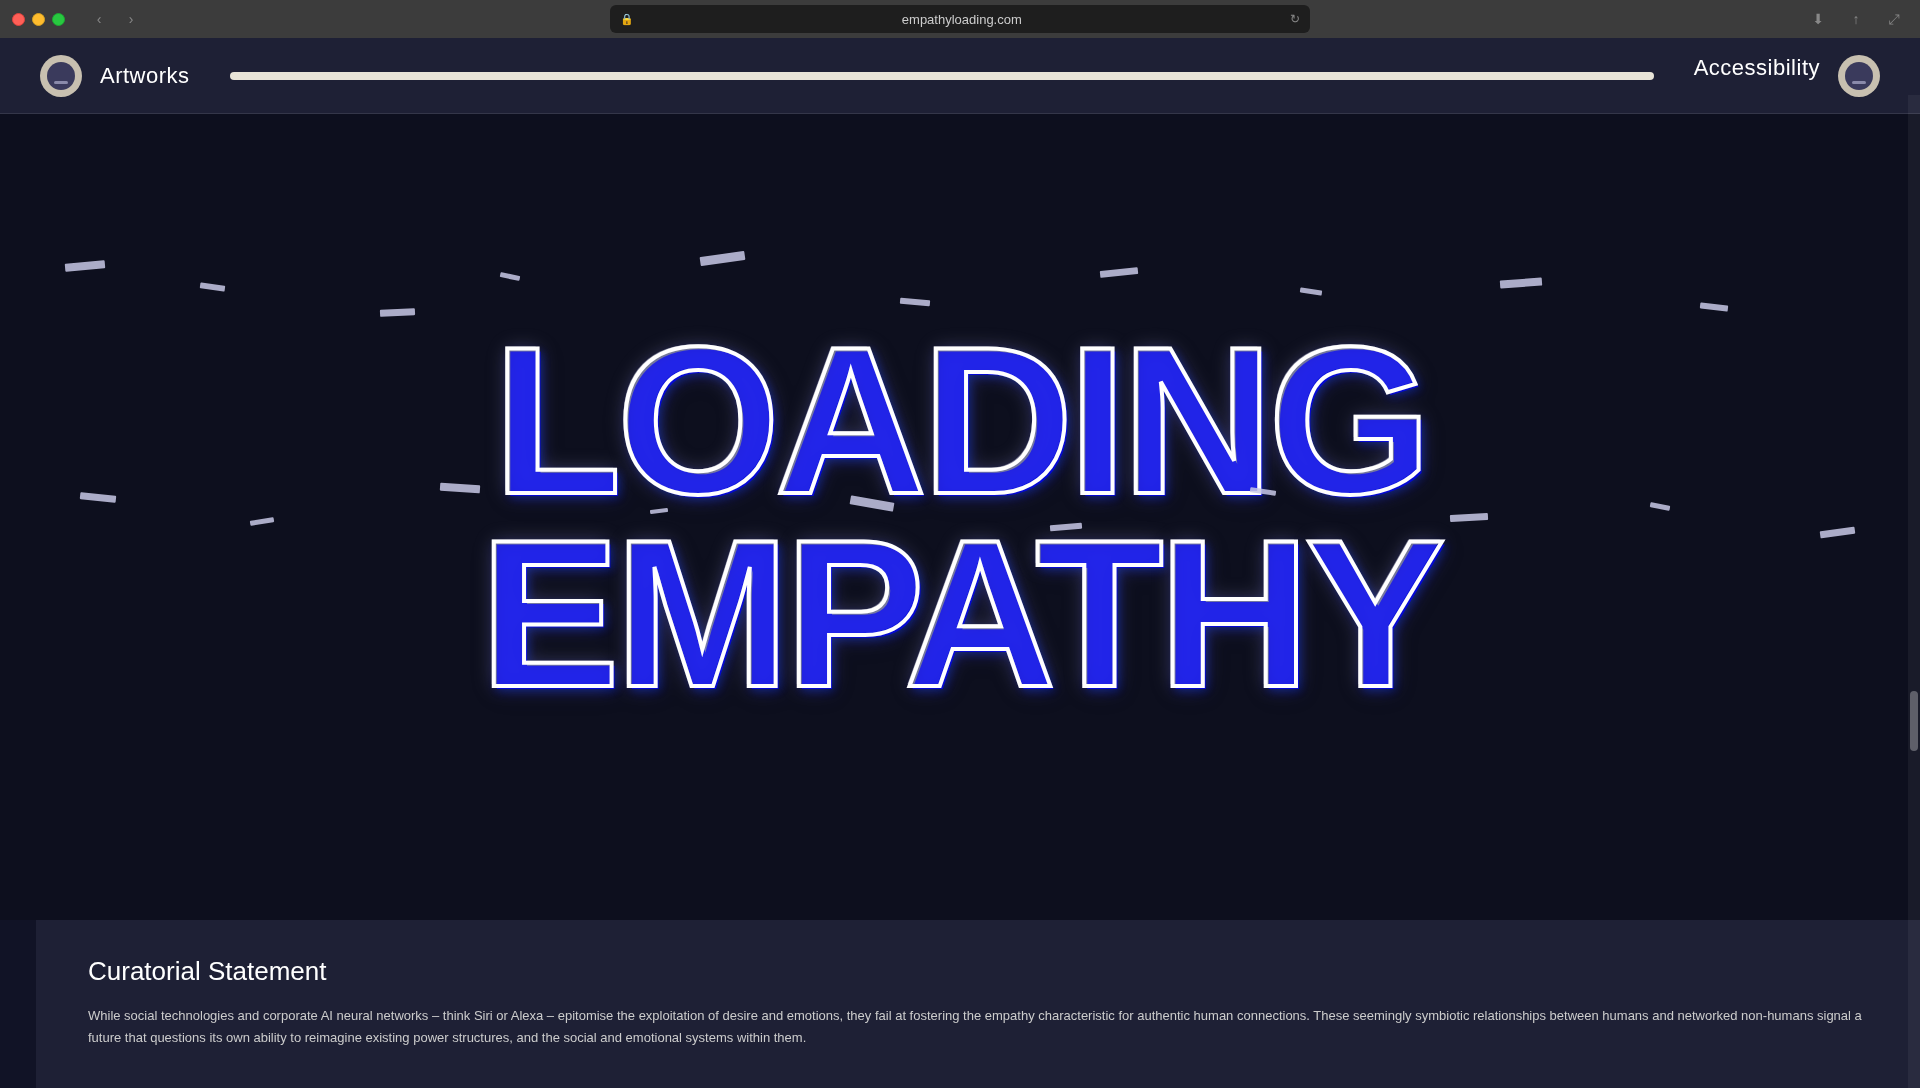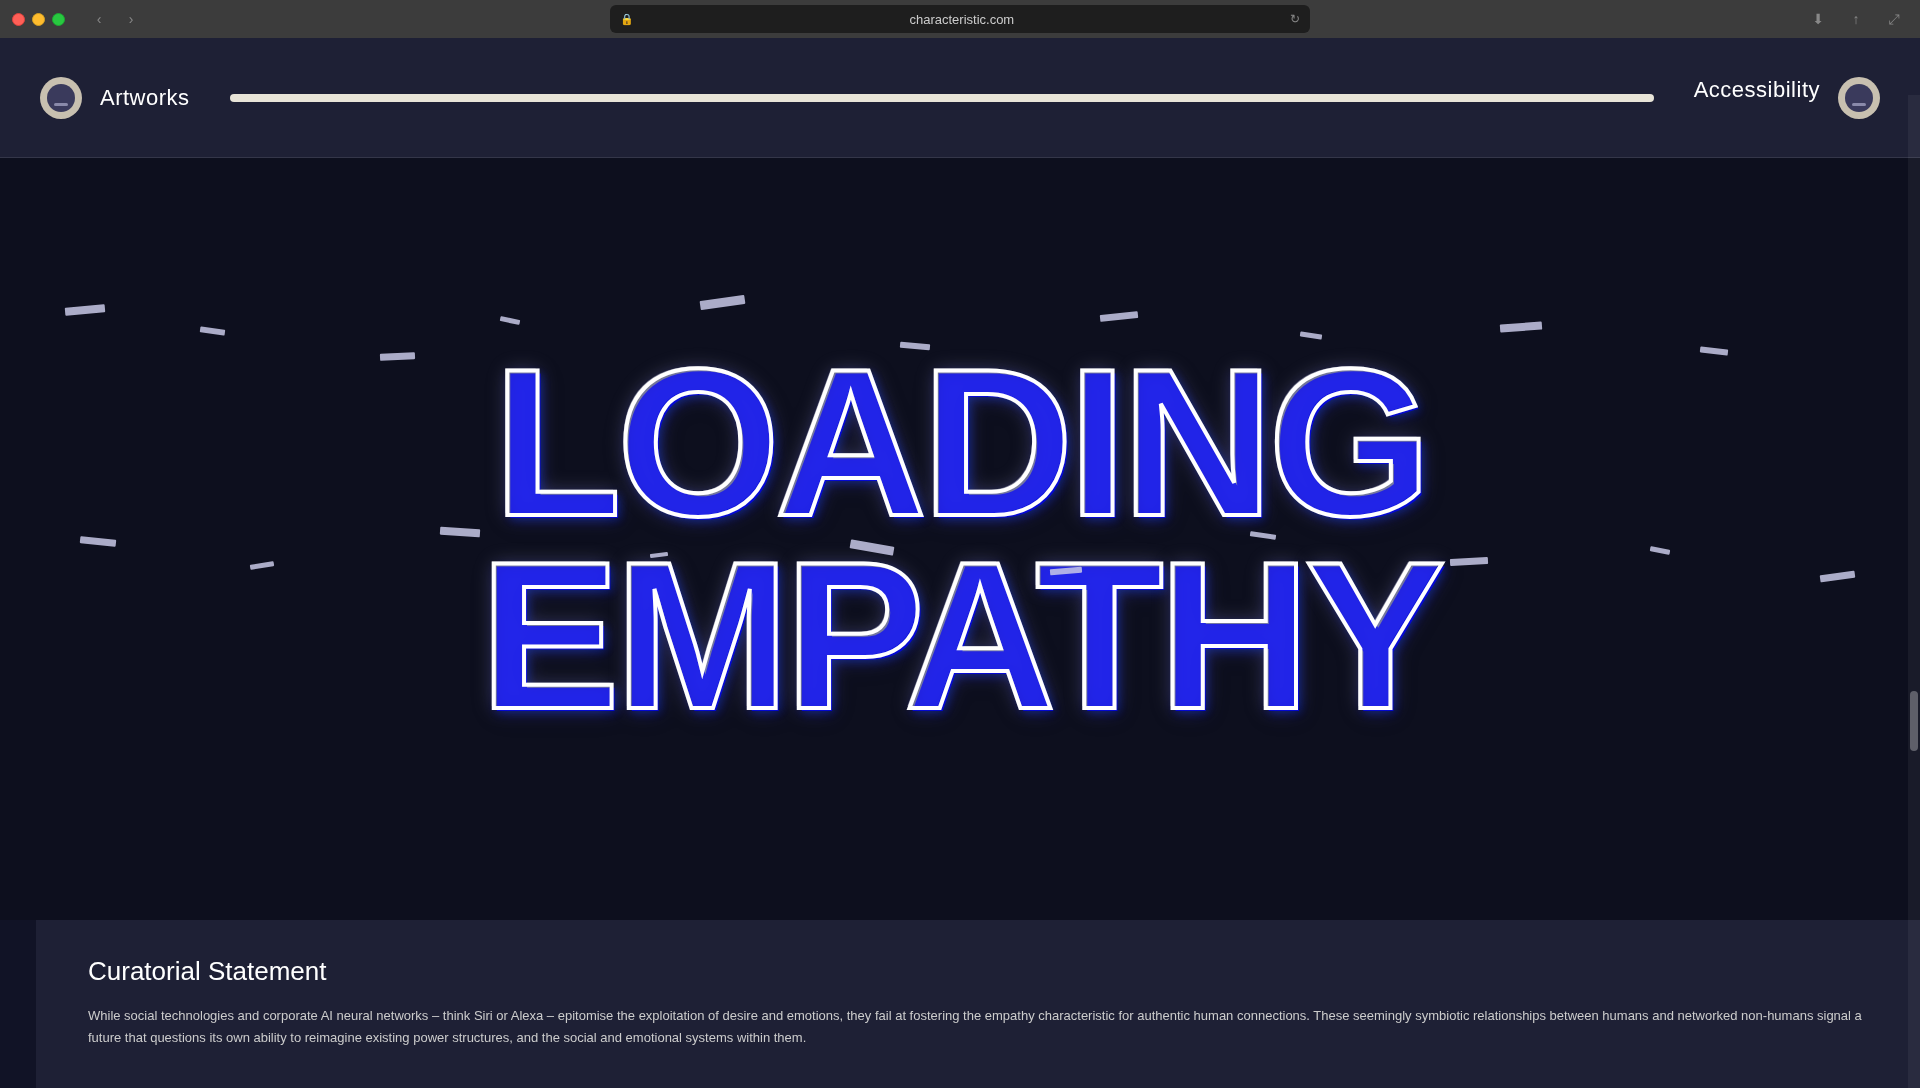--- a/index.html
+++ b/index.html
@@ -130,21 +130,21 @@
     .website {
       flex: 1;
       display: flex;
       flex-direction: column;
       overflow: hidden;
     }
 
     
     .site-nav {
       background: #1e2035;
-      height: 120px;
+      height: 76px;
       display: flex;
       align-items: center;
       padding: 0 40px;
       position: relative;
       border-bottom: 1px solid rgba(255,255,255,0.1);
       flex-shrink: 0;
     }
 
     .nav-logo {
       width: 42px;
@@ -366,21 +366,21 @@
       <div class="traffic-light minimize"></div>
       <div class="traffic-light maximize"></div>
     </div>
     <div class="browser-nav">
       <button class="nav-btn">‹</button>
       <button class="nav-btn">›</button>
     </div>
     <div class="address-bar-container">
       <div class="address-bar">
         <span class="lock-icon">🔒</span>
-        <span class="url-text">characteristic.com</span>
+        <span class="url-text">empathyloading.com</span>
         <span class="reload-icon">↻</span>
       </div>
     </div>
     <div class="browser-actions">
       <div class="action-btn">⬇</div>
       <div class="action-btn">↑</div>
       <div class="action-btn">⤢</div>
     </div>
   </div>
 

